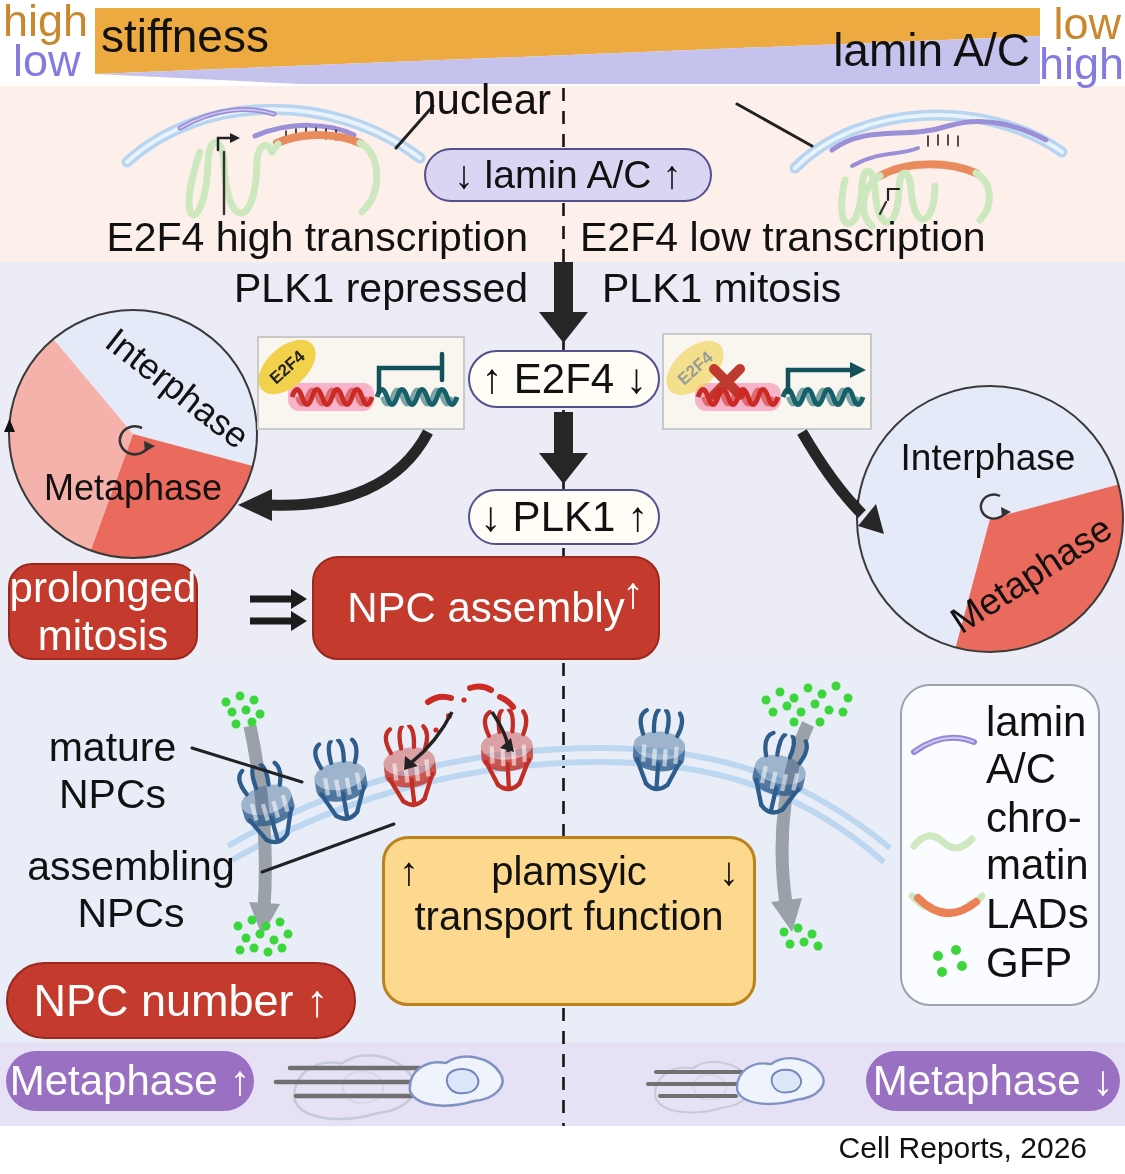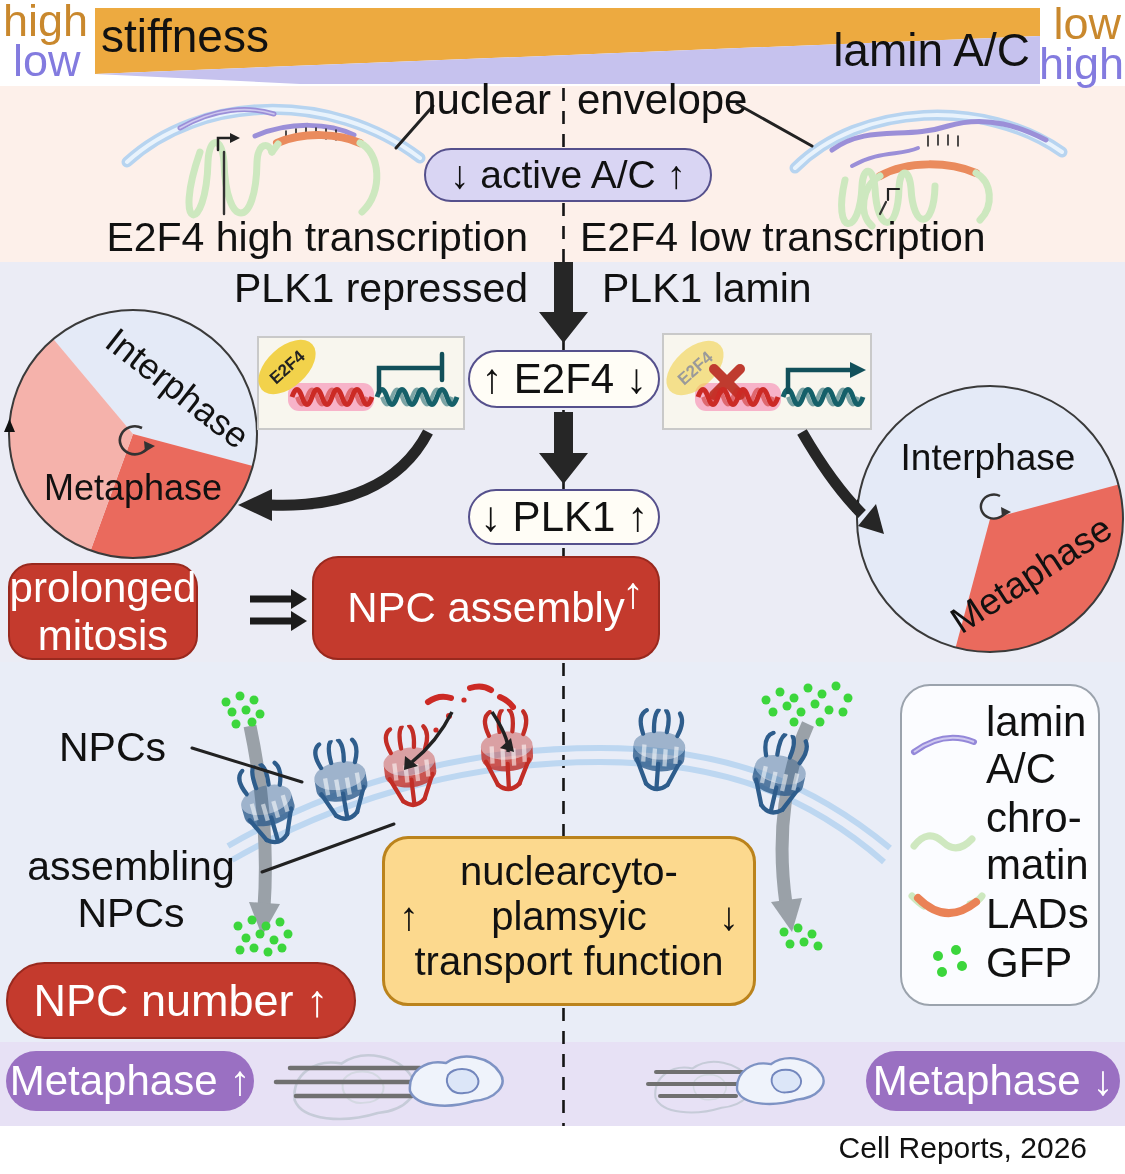--- a/index.html
+++ b/index.html
@@ -308,57 +308,56 @@
   </svg>
 
   <span class="txt overlay" style="left:3px;top:-3px;font-size:45px;color:#c9882d;">high</span>
   <span class="txt overlay" style="left:13px;top:37px;font-size:45px;color:#837bdf;">low</span>
   <span class="txt overlay" style="left:101px;top:12px;font-size:46px;">stiffness</span>
   <span class="txt overlay" style="right:95px;top:26px;font-size:46px;">lamin A/C</span>
   <span class="txt overlay" style="right:4px;top:0px;font-size:45px;color:#c9882d;">low</span>
   <span class="txt overlay" style="right:1px;top:40px;font-size:45px;color:#837bdf;">high</span>
 
   <span class="txt overlay" style="right:574px;top:78px;font-size:42px;">nuclear</span>
-  <span class="txt overlay" style="left:577px;top:78px;font-size:42px;">envelope</span>
 
   <div class="pill lavpill overlay" style="left:424px;top:148px;width:288px;height:54px;font-size:39px;">
-    <span>↓ active A/C ↑</span>
+    <span>↓ lamin A/C ↑</span>
   </div>
 
   <span class="txt overlay" style="right:597px;top:216px;font-size:41px;">E2F4 high transcription</span>
   <span class="txt overlay" style="right:597px;top:267px;font-size:41px;">PLK1 repressed</span>
   <span class="txt overlay" style="left:580px;top:216px;font-size:41px;">E2F4 low transcription</span>
-  <span class="txt overlay" style="left:602px;top:267px;font-size:41px;">PLK1 lamin</span>
+  <span class="txt overlay" style="left:602px;top:267px;font-size:41px;">PLK1 mitosis</span>
 
   <div class="pill whitepill overlay" style="left:468px;top:350px;width:192px;height:58px;font-size:42px;">
     <span>↑ E2F4 ↓</span>
   </div>
   <div class="pill whitepill overlay" style="left:468px;top:489px;width:192px;height:56px;font-size:42px;">
     <span>↓ PLK1 ↑</span>
   </div>
 
   <div class="redbox overlay" style="left:8px;top:563px;width:190px;height:97px;border-radius:24px;font-size:42px;">
     <span>prolonged</span>
     <span>mitosis</span>
   </div>
   <div class="redbox overlay" style="left:312px;top:556px;width:348px;height:104px;border-radius:26px;font-size:42px;">
     <span>NPC assembly</span>
     <span class="abs" style="right:14px;top:10px;font-size:44px;">↑</span>
   </div>
 
   <div class="txt overlay" style="left:15px;top:724px;width:195px;text-align:center;font-size:41px;line-height:1.15;">
+    <div>mature</div>
     <div>NPCs</div>
   </div>
   <div class="txt overlay" style="left:0px;top:843px;width:262px;text-align:center;font-size:41px;line-height:1.15;">
     <div>assembling</div>
     <div>NPCs</div>
   </div>
 
   <div class="yellowbox overlay" style="left:382px;top:836px;width:374px;height:170px;font-size:40px;padding:10px 14px;text-align:center;">
-    <div>nuclearcyto-</div>
     <div style="display:flex;justify-content:space-between;align-items:center;">
       <span>↑</span>
       <span>plamsyic</span>
       <span>↓</span>
     </div>
     <div>transport function</div>
   </div>
 
   <div class="legendbox overlay" style="left:900px;top:684px;width:200px;height:322px;">
     <svg class="abs" style="left:8px;top:40px;" width="70" height="34" viewBox="0 0 70 34">

